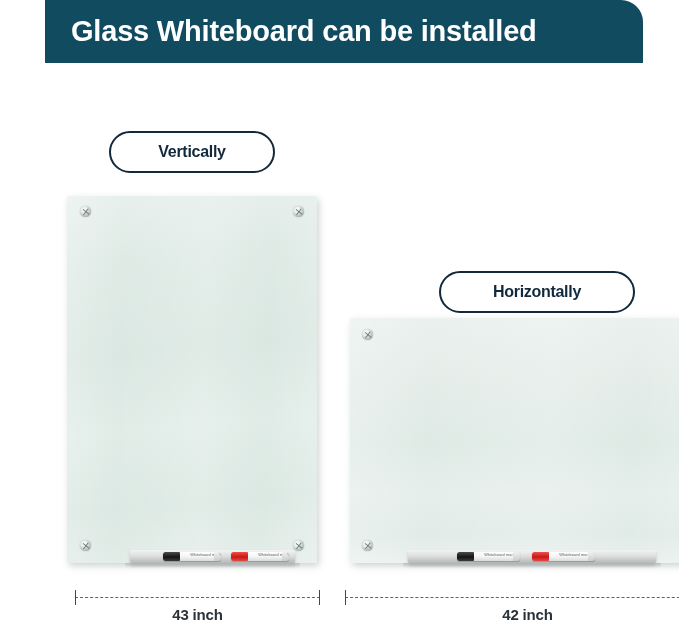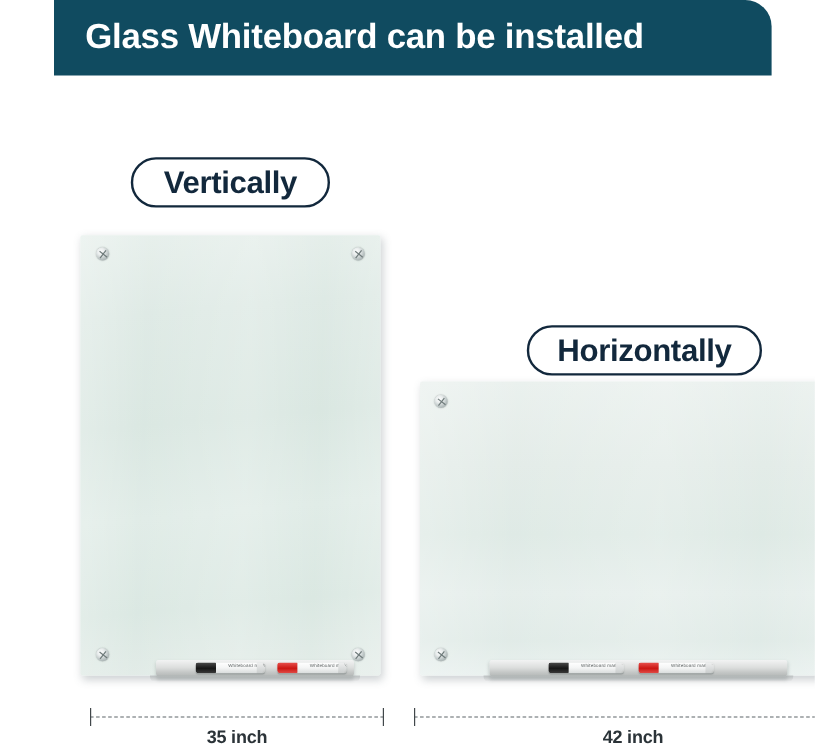--- a/index.html
+++ b/index.html
@@ -43,21 +43,21 @@
   
   .pill {
     position: absolute;
     border: 2px solid #12283c;
     border-radius: 999px;
     background: #ffffff;
     display: flex;
     align-items: center;
     justify-content: center;
     color: #12283c;
-    font-size: 26px;
+    font-size: 16px;
     font-weight: bold;
     letter-spacing: -0.3px;
     white-space: nowrap;
   }
   #pill-vertical {
     left: 64px; top: 131px;
     width: 166px; height: 42px;
   }
   #pill-horizontal {
     left: 394px; top: 271px;
@@ -297,21 +297,21 @@
         </div>
         <div class="tail"></div>
       </div>
     </div>
   </div>
 
   <div class="dim" style="left:30px; top:597px; width:245px;">
     <div class="dim-line"></div>
     <div class="dim-tick left"></div>
     <div class="dim-tick right"></div>
-    <div class="dim-label">35 inch</div>
+    <div class="dim-label">43 inch</div>
   </div>
 
   <div class="dim" style="left:300px; top:597px; width:365px;">
     <div class="dim-line"></div>
     <div class="dim-tick left"></div>
     <div class="dim-tick right"></div>
     <div class="dim-label">42 inch</div>
   </div>
 
 </div>

